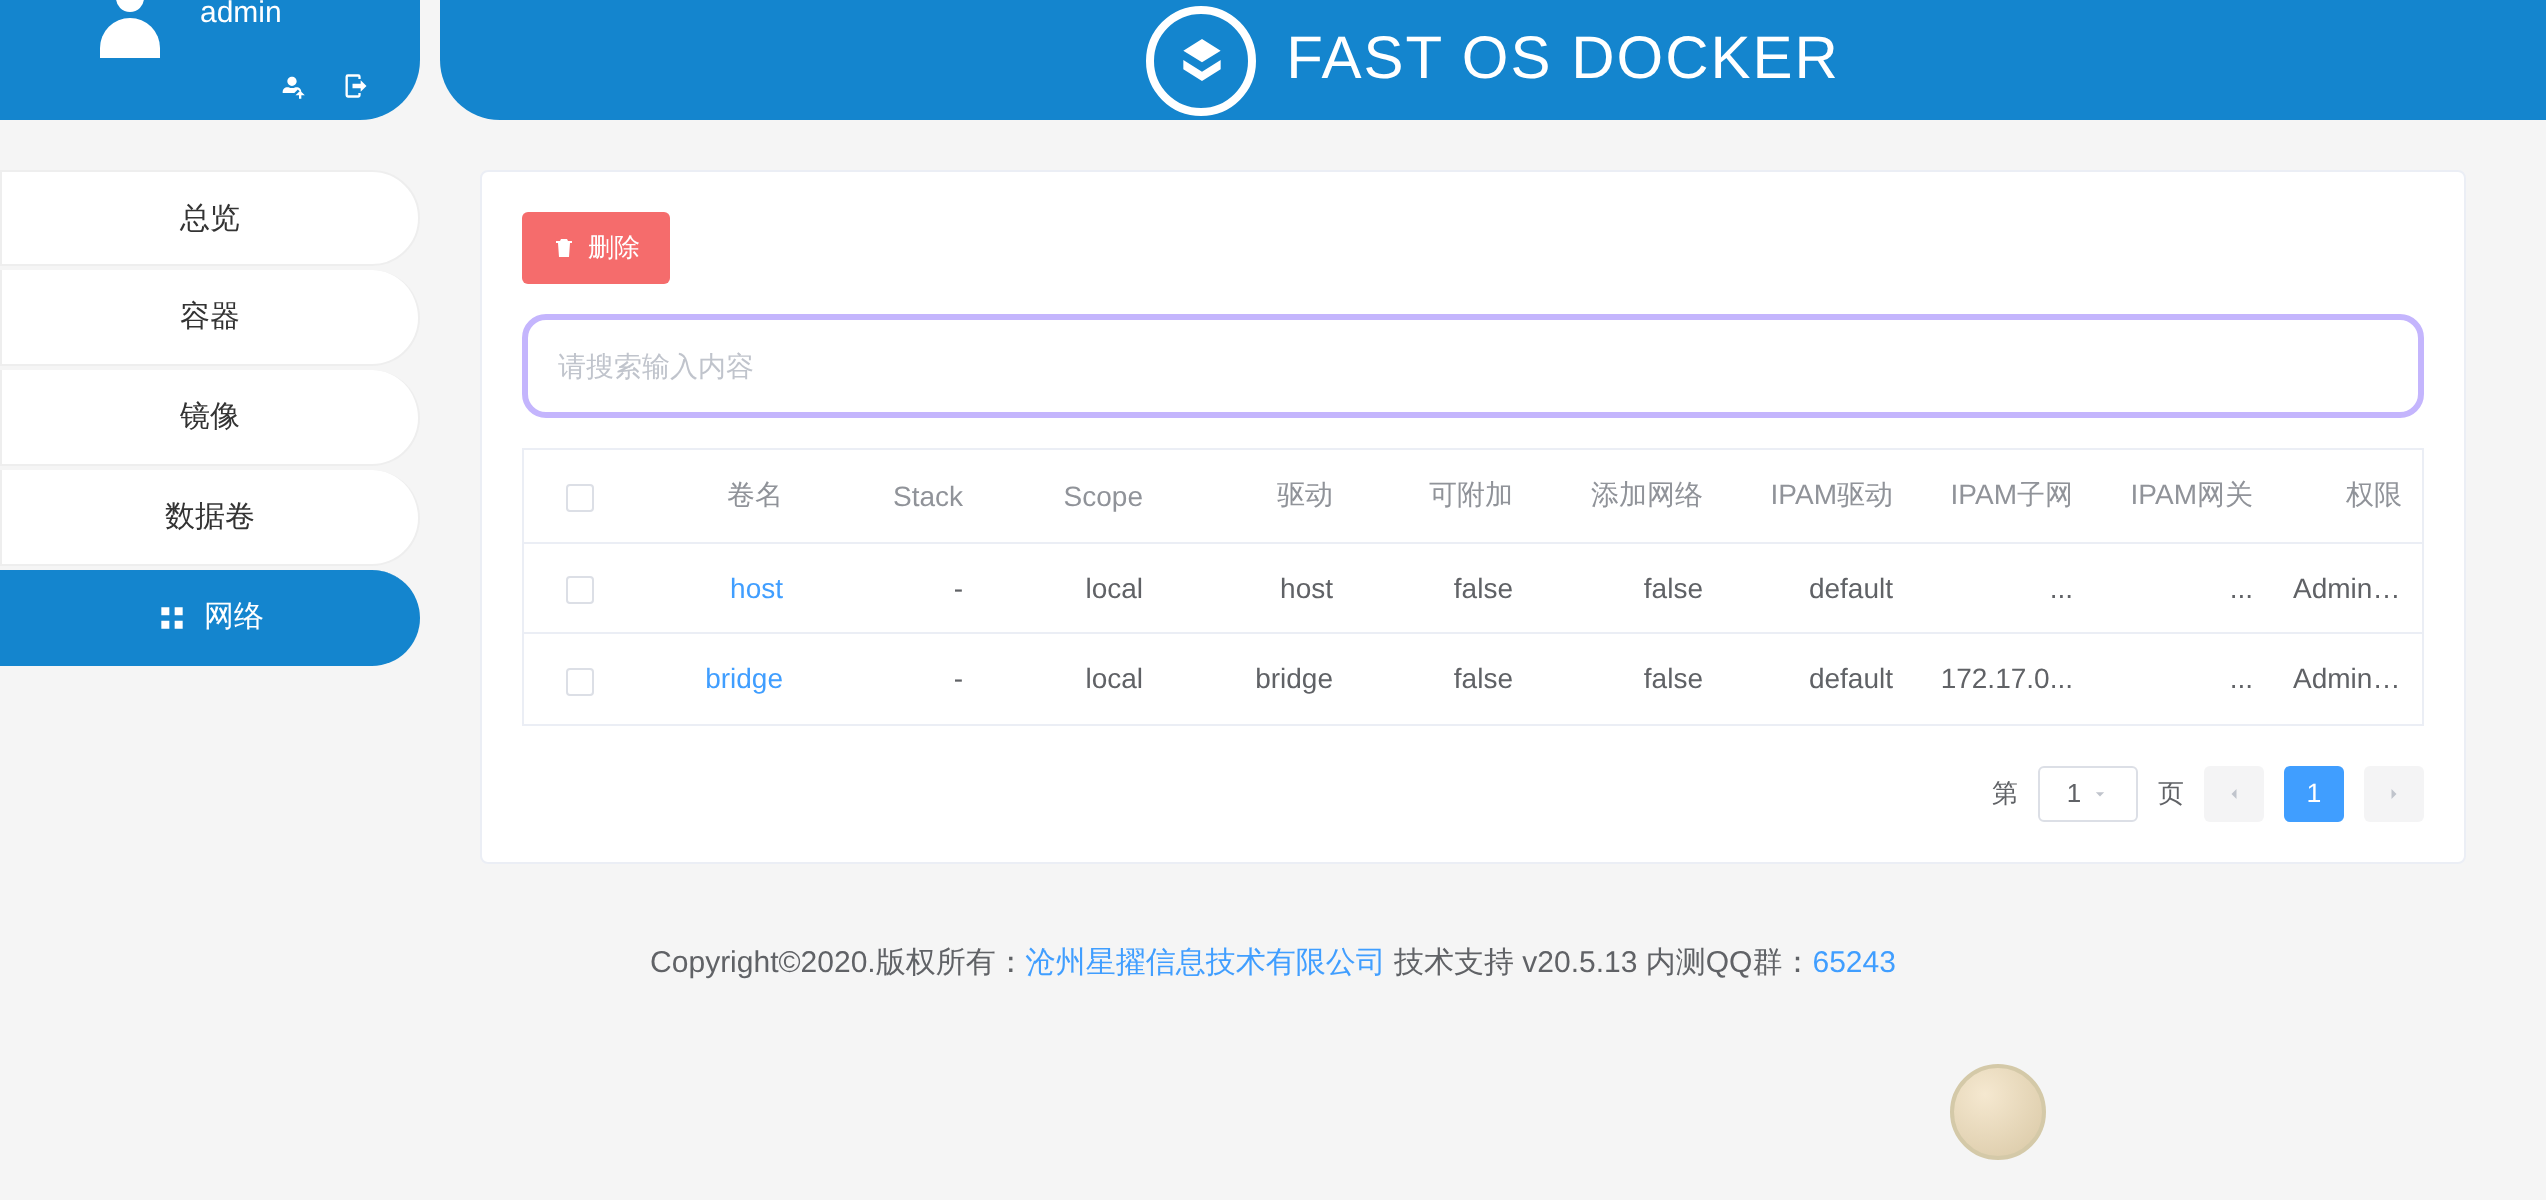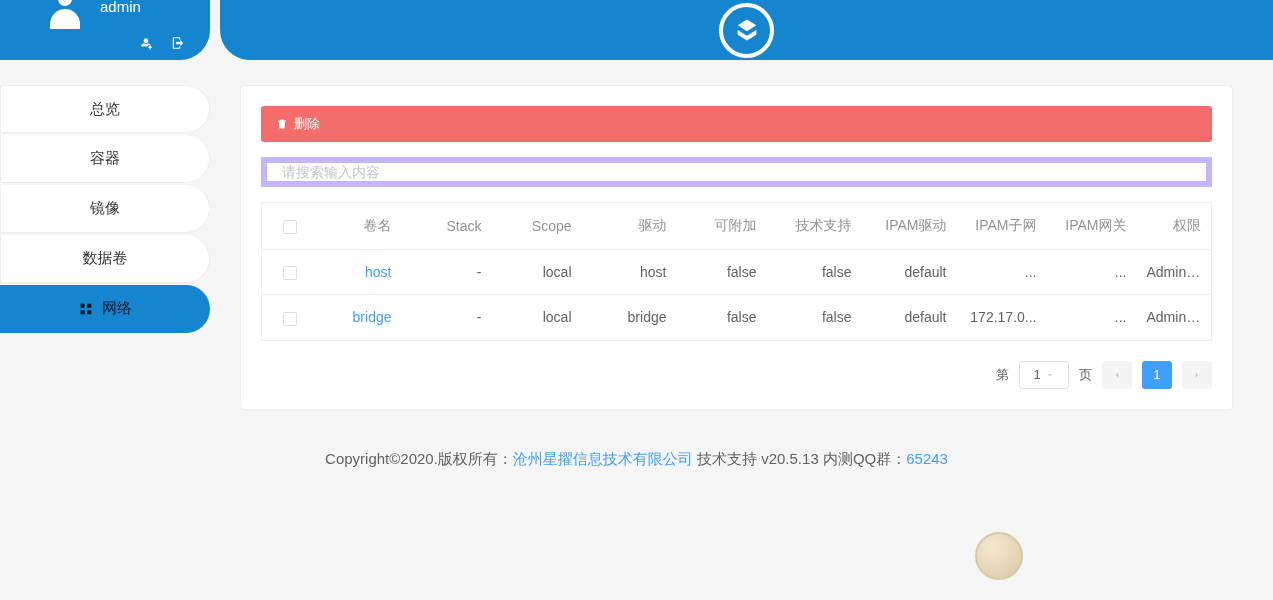--- a/index.html
+++ b/index.html
@@ -17,33 +17,33 @@
 .brand-panel { flex: 1; background: #1485ce; border-radius: 0 0 0 30px; display: flex; align-items: center; justify-content: center; gap: 15px; }
 .brand-logo { width: 55px; height: 55px; border: 4px solid #fff; border-radius: 50%; display: flex; align-items: center; justify-content: center; position: relative; }
 .brand-logo svg { width: 28px; height: 28px; fill: #fff; }
 .brand-text { color: #fff; font-size: 30px; font-weight: 400; letter-spacing: 1px; }
 
 .layout { display: flex; margin-top: 25px; gap: 30px; }
 
 .sidebar { width: 210px; }
 .nav-item { height: 48px; display: flex; align-items: center; justify-content: center; background: #fff; border: 1px solid #eee; border-top: none; cursor: pointer; font-size: 15px; color: #333; border-radius: 0 30px 30px 0; margin-bottom: 2px; }
 .nav-item:first-child { border-top: 1px solid #eee; }
-.nav-item.active { background: #1485ce; color: #0f172a; border-color: #1485ce; }
+.nav-item.active { background: #1485ce; color: #ffffff; border-color: #1485ce; }
 .nav-item svg { width: 16px; height: 16px; fill: currentColor; margin-right: 8px; }
 
 .content { flex: 1; background: #fff; border-radius: 4px; padding: 20px; margin-right: 40px; border: 1px solid #ebeef5; }
 
-.actions { margin-bottom: 15px; display: flex; gap: 16px; flex-direction: column; }
+.actions { margin-bottom: 15px; display: flex; gap: 16px; }
 .btn { padding: 9px 15px; border: none; border-radius: 3px; font-size: 13px; color: #fff; cursor: pointer; display: inline-flex; align-items: center; gap: 6px; }
 .btn-danger { background: #f56c6c; }
 .btn-success { background: #67c23a; }
 .btn svg { width: 12px; height: 12px; fill: #fff; }
 
 .search { width: 100%; margin-bottom: 15px; }
-.search input { width: 100%; height: 30px; padding: 0 15px; border: 6px solid #c4b5fd; border-radius: 0; font-size: 14px; color: #606266; outline: none; }
+.search input { width: 100%; height: 52px; padding: 0 15px; border: 3px solid #c4b5fd; border-radius: 12px; font-size: 14px; color: #606266; outline: none; }
 .search input::placeholder { color: #c0c4cc; }
 
 .table { width: 100%; border: 1px solid #ebeef5; border-collapse: collapse; }
 .table th, .table td { padding: 14px 10px; text-align: right; border-bottom: 1px solid #ebeef5; font-size: 14px; white-space: nowrap; overflow: hidden; text-overflow: ellipsis; }
 .table th { color: #909399; font-weight: 500; }
 .table td { color: #606266; }
 .table tr:last-child td { border-bottom: none; }
 .checkbox { width: 14px; height: 14px; border: 1px solid #dcdfe6; border-radius: 2px; background: #fff; display: inline-block; cursor: pointer; }
 .table th .checkbox, .table td:first-child .checkbox { vertical-align: middle; }
 .link { color: #409eff; cursor: pointer; }
@@ -90,20 +90,21 @@
           <path d="M16 17v-3H9v-4h7V7l5 5-5 5zM14 2a2 2 0 012 2v2h-2V4H5v16h9v-2h2v2a2 2 0 01-2 2H5a2 2 0 01-2-2V4a2 2 0 012-2h9z"></path>
         </svg>
     </div>
   </div>
   <div class="brand-panel">
     <div class="brand-logo">
       <svg viewBox="0 0 24 24">
           <path d="M12 3l8 5-8 5-8-5 8-5zm-8 9l8 5 8-5v4l-8 5-8-5v-4z"></path>
         </svg>
     </div>
+    <span class="brand-text">FAST OS DOCKER</span>
   </div>
 </div>
 
 <div class="layout">
   <div class="sidebar">
     <div class="nav-item">
         <span>总览</span>
       </div>
     <div class="nav-item">
         <span>容器</span>
@@ -138,21 +139,21 @@
 
     <table class="table">
       <thead>
         <tr>
           <th class="col-chk"><span class="checkbox"></span></th>
           <th class="col-name">卷名</th>
           <th class="col-stack">Stack</th>
           <th class="col-scope">Scope</th>
           <th class="col-driver">驱动</th>
           <th class="col-attach">可附加</th>
-          <th class="col-internal">技术支持</th>
+          <th class="col-internal">添加网络</th>
           <th class="col-ipamdrv">IPAM驱动</th>
           <th class="col-subnet">IPAM子网</th>
           <th class="col-gw">IPAM网关</th>
           <th class="col-perm">权限</th>
         </tr>
       </thead>
       <tbody id="table-body">
           <tr>
             <td class="col-chk"><span class="checkbox"></span></td>
             <td class="col-name"><span class="link">host</span></td>

